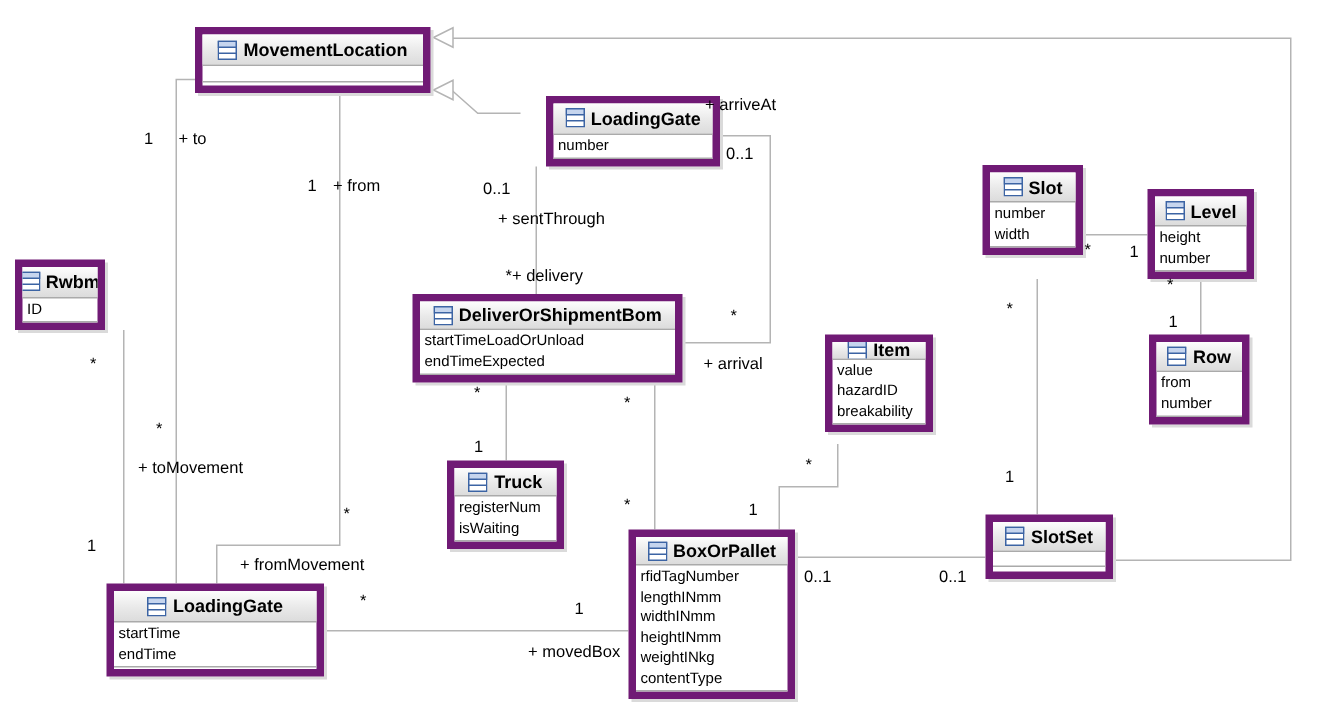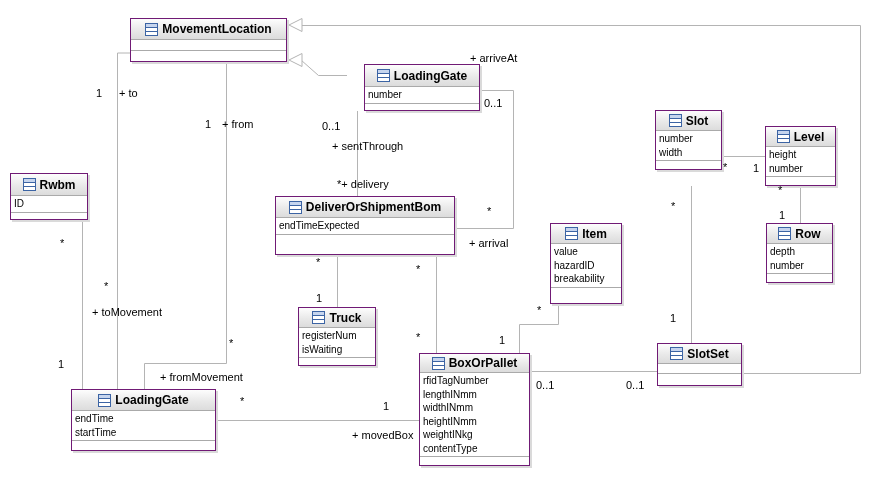--- a/index.html
+++ b/index.html
@@ -3,21 +3,21 @@
 <meta charset="utf-8">
 <style>
   html,body { margin:0; padding:0; background:#ffffff; }
   .canvas {
     position:relative; width:879px; height:483px; background:#ffffff;
     font-family:"Liberation Sans", sans-serif; overflow:hidden;
   }
   svg.wires { position:absolute; left:0; top:0; width:879px; height:483px; }
   .cls {
     position:absolute; box-sizing:border-box; background:#ffffff;
-    border:1px solid #701a75; box-shadow:2px 2px 0 #dadada;
+    border:5px solid #701a75; box-shadow:2px 2px 0 #dadada;
     display:flex; flex-direction:column;
   }
   .cls-head {
     box-sizing:border-box; display:flex; align-items:center; justify-content:center;
     gap:4px; font-weight:bold; font-size:12px; color:#000;
     background:linear-gradient(#fdfdfd,#e9e9e9 55%,#dcdcdc);
     border-bottom:1px solid #aaaaaa; white-space:nowrap; overflow:hidden;
   }
   .cicon { display:inline-flex; flex:0 0 auto; }
   .cls-attrs {
@@ -131,27 +131,27 @@
       <span class="cicon">
           <svg width="13" height="13" viewBox="0 0 13 13">
             <rect x="0.5" y="0.5" width="12" height="12" fill="#ffffff" stroke="#3c64a4"></rect>
             <rect x="0.5" y="0.5" width="12" height="4" fill="#c6d5ee" stroke="#3c64a4"></rect>
             <line x1="0.5" y1="8.5" x2="12.5" y2="8.5" stroke="#3c64a4"></line>
           </svg>
         </span>
       <span>Row</span>
     </div>
     <div class="cls-attrs">
-      <div class="cls-attr">depth</div>
+      <div class="cls-attr">from</div>
       <div class="cls-attr">number</div>
     </div>
     <div class="cls-empty"></div>
   </div>
 
-  <div class="cls" style="left:10px;top:173px;width:78px;height:47px">
+  <div class="cls" style="left:10px;top:173px;width:60px;height:47px">
     <div class="cls-head" style="height:22px">
       <span class="cicon">
           <svg width="13" height="13" viewBox="0 0 13 13">
             <rect x="0.5" y="0.5" width="12" height="12" fill="#ffffff" stroke="#3c64a4"></rect>
             <rect x="0.5" y="0.5" width="12" height="4" fill="#c6d5ee" stroke="#3c64a4"></rect>
             <line x1="0.5" y1="8.5" x2="12.5" y2="8.5" stroke="#3c64a4"></line>
           </svg>
         </span>
       <span>Rwbm</span>
     </div>
@@ -166,26 +166,27 @@
       <span class="cicon">
           <svg width="13" height="13" viewBox="0 0 13 13">
             <rect x="0.5" y="0.5" width="12" height="12" fill="#ffffff" stroke="#3c64a4"></rect>
             <rect x="0.5" y="0.5" width="12" height="4" fill="#c6d5ee" stroke="#3c64a4"></rect>
             <line x1="0.5" y1="8.5" x2="12.5" y2="8.5" stroke="#3c64a4"></line>
           </svg>
         </span>
       <span>DeliverOrShipmentBom</span>
     </div>
     <div class="cls-attrs">
+      <div class="cls-attr">startTimeLoadOrUnload</div>
       <div class="cls-attr">endTimeExpected</div>
     </div>
     <div class="cls-empty"></div>
   </div>
 
-  <div class="cls" style="left:550px;top:223px;width:72px;height:81px">
+  <div class="cls" style="left:550px;top:223px;width:72px;height:65px">
     <div class="cls-head" style="height:20px">
       <span class="cicon">
           <svg width="13" height="13" viewBox="0 0 13 13">
             <rect x="0.5" y="0.5" width="12" height="12" fill="#ffffff" stroke="#3c64a4"></rect>
             <rect x="0.5" y="0.5" width="12" height="4" fill="#c6d5ee" stroke="#3c64a4"></rect>
             <line x1="0.5" y1="8.5" x2="12.5" y2="8.5" stroke="#3c64a4"></line>
           </svg>
         </span>
       <span>Item</span>
     </div>
@@ -257,43 +258,43 @@
       <span class="cicon">
           <svg width="13" height="13" viewBox="0 0 13 13">
             <rect x="0.5" y="0.5" width="12" height="12" fill="#ffffff" stroke="#3c64a4"></rect>
             <rect x="0.5" y="0.5" width="12" height="4" fill="#c6d5ee" stroke="#3c64a4"></rect>
             <line x1="0.5" y1="8.5" x2="12.5" y2="8.5" stroke="#3c64a4"></line>
           </svg>
         </span>
       <span>LoadingGate</span>
     </div>
     <div class="cls-attrs">
+      <div class="cls-attr">startTime</div>
       <div class="cls-attr">endTime</div>
-      <div class="cls-attr">startTime</div>
     </div>
     <div class="cls-empty"></div>
   </div>
 
   <span class="lbl" style="left:96px;top:87px">1</span>
   <span class="lbl" style="left:119px;top:87px">+ to</span>
   <span class="lbl" style="left:205px;top:118px">1</span>
   <span class="lbl" style="left:222px;top:118px">+ from</span>
   <span class="lbl" style="left:60px;top:237px">*</span>
   <span class="lbl" style="left:58px;top:358px">1</span>
   <span class="lbl" style="left:104px;top:280px">*</span>
   <span class="lbl" style="left:92px;top:306px">+ toMovement</span>
   <span class="lbl" style="left:229px;top:337px">*</span>
   <span class="lbl" style="left:160px;top:371px">+ fromMovement</span>
   <span class="lbl" style="left:240px;top:395px">*</span>
   <span class="lbl" style="left:383px;top:400px">1</span>
   <span class="lbl" style="left:352px;top:429px">+ movedBox</span>
   <span class="lbl" style="left:322px;top:120px">0..1</span>
   <span class="lbl" style="left:332px;top:140px">+ sentThrough</span>
   <span class="lbl" style="left:337px;top:178px">*+ delivery</span>
-  <span class="lbl" style="left:470px;top:52px">+ arriveAt</span>
+  <span class="lbl" style="left:470px;top:64px">+ arriveAt</span>
   <span class="lbl" style="left:484px;top:97px">0..1</span>
   <span class="lbl" style="left:487px;top:205px">*</span>
   <span class="lbl" style="left:469px;top:237px">+ arrival</span>
   <span class="lbl" style="left:316px;top:256px">*</span>
   <span class="lbl" style="left:316px;top:292px">1</span>
   <span class="lbl" style="left:416px;top:263px">*</span>
   <span class="lbl" style="left:416px;top:331px">*</span>
   <span class="lbl" style="left:537px;top:304px">*</span>
   <span class="lbl" style="left:499px;top:334px">1</span>
   <span class="lbl" style="left:536px;top:379px">0..1</span>

